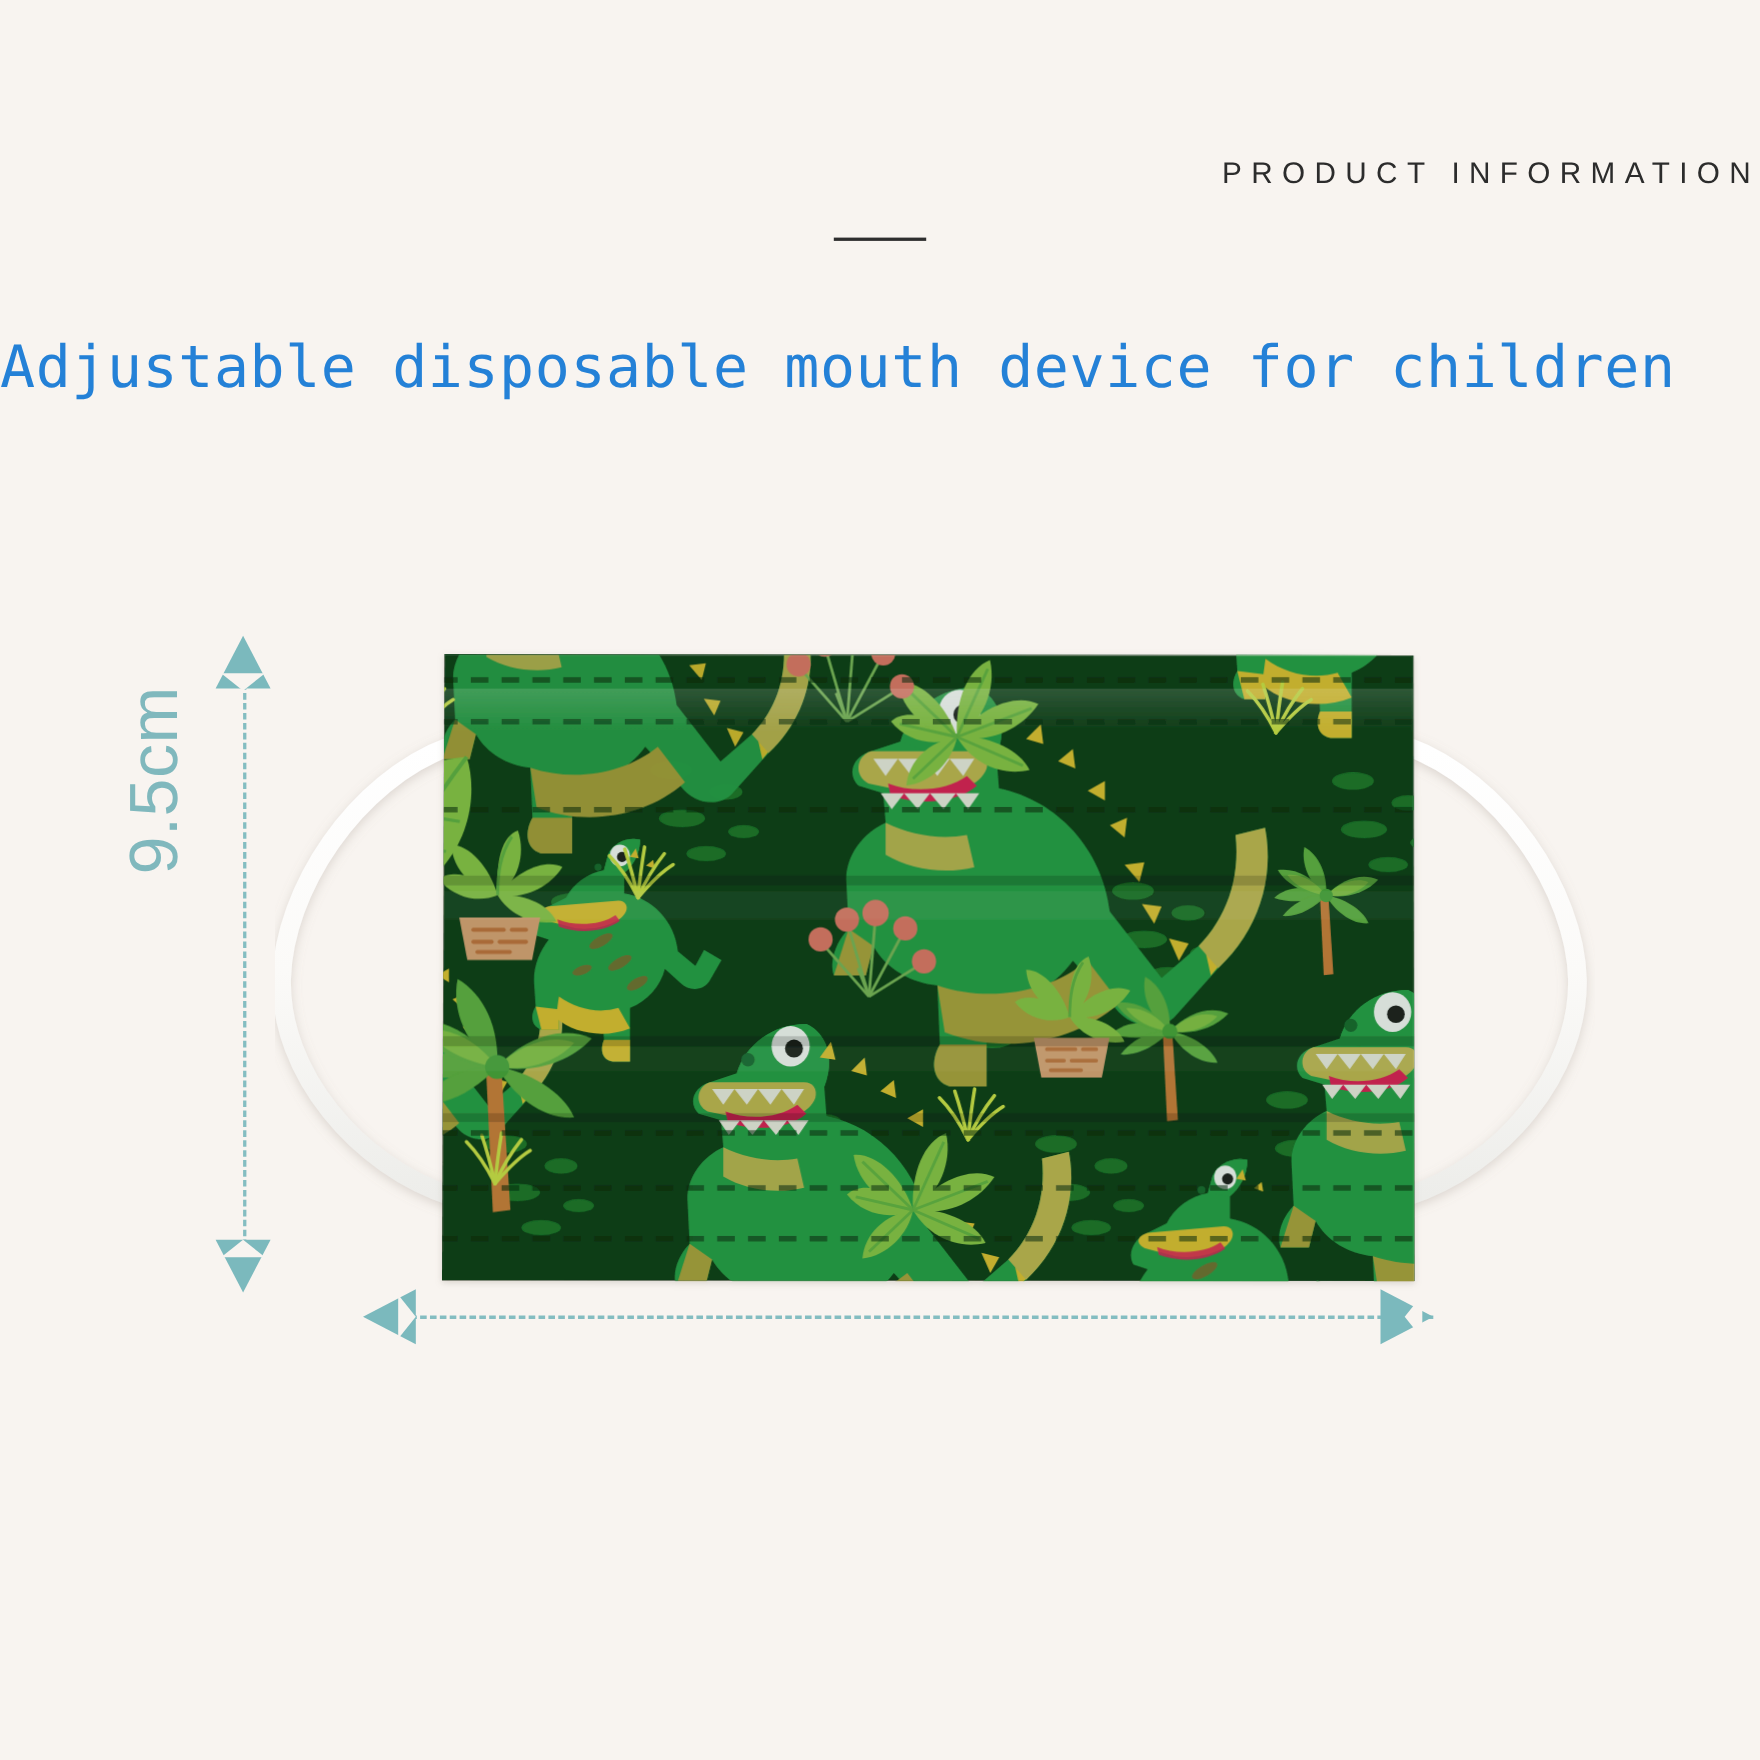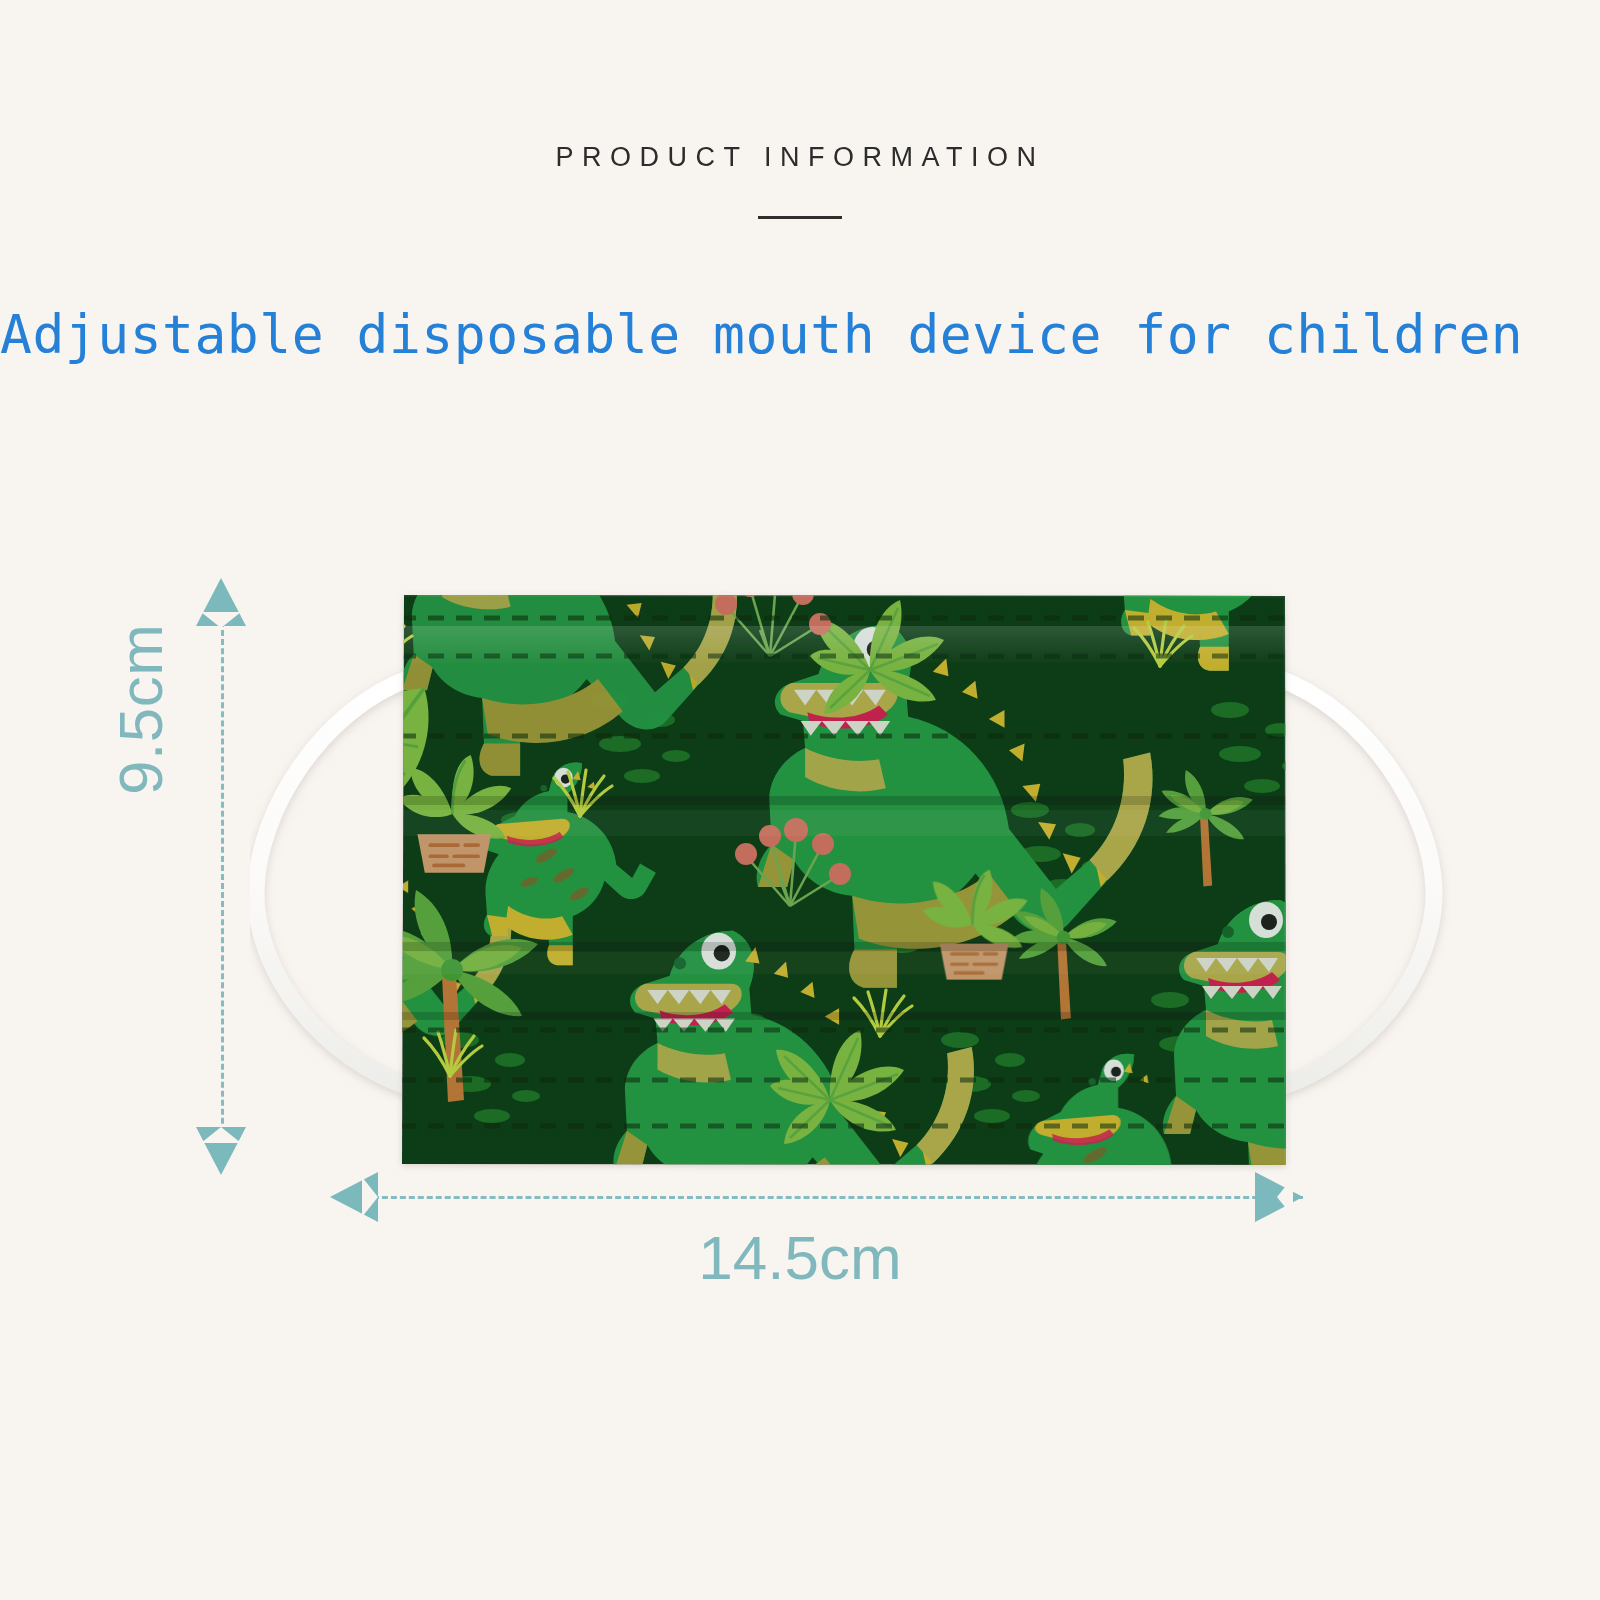--- a/index.html
+++ b/index.html
@@ -8,21 +8,21 @@
     background:#f8f4f0;
     font-family:"Liberation Sans", sans-serif;
     overflow:hidden;
     position:relative;
   }
   #page{position:absolute;inset:0;}
 
   
   .eyebrow{
     position:absolute;top:142px;left:0;width:1600px;
-    text-align:center;
+    text-align:right;
     font-family:"Liberation Sans", sans-serif;
     font-size:27px;
     letter-spacing:8.5px;
     color:#2c2c2c;
     font-weight:400;
     white-space:nowrap;
   }
   .rule{
     position:absolute;top:216px;left:50%;transform:translateX(-50%);
     width:84px;height:3px;background:#2e2e2e;
@@ -143,21 +143,20 @@
   <div class="notch-up"></div>
   <div class="arrow arrow-down"></div>
   <div class="notch-down"></div>
   <div class="label-v">9.5cm</div>
 
   <div class="dim-h-line"></div>
   <div class="arrow arrow-left"></div>
   <div class="notch-left"></div>
   <div class="arrow arrow-right"></div>
   <div class="notch-right"></div>
-  <div class="label-h">14.5cm</div>
 
   <div class="mask-stage">
     <svg width="1200" height="640" viewBox="0 0 1200 640" xmlns="http://www.w3.org/2000/svg">
       <defs>
         <clipPath id="maskClip">
           <polygon points="154,35 1035,36 1036,605 152,604"></polygon>
         </clipPath>
         <linearGradient id="loopShade" x1="0" y1="0" x2="0" y2="1">
           <stop offset="0%" stop-color="#ffffff"></stop>
           <stop offset="50%" stop-color="#fbfaf8"></stop>

